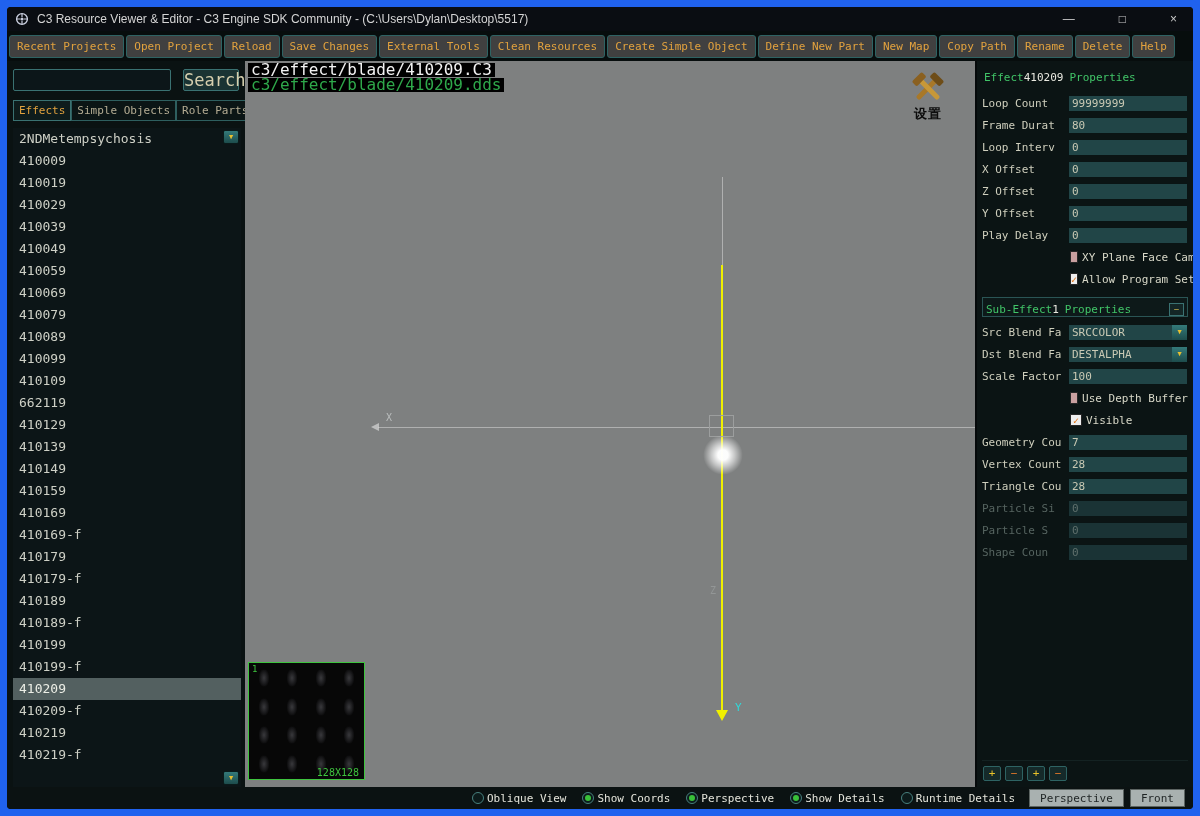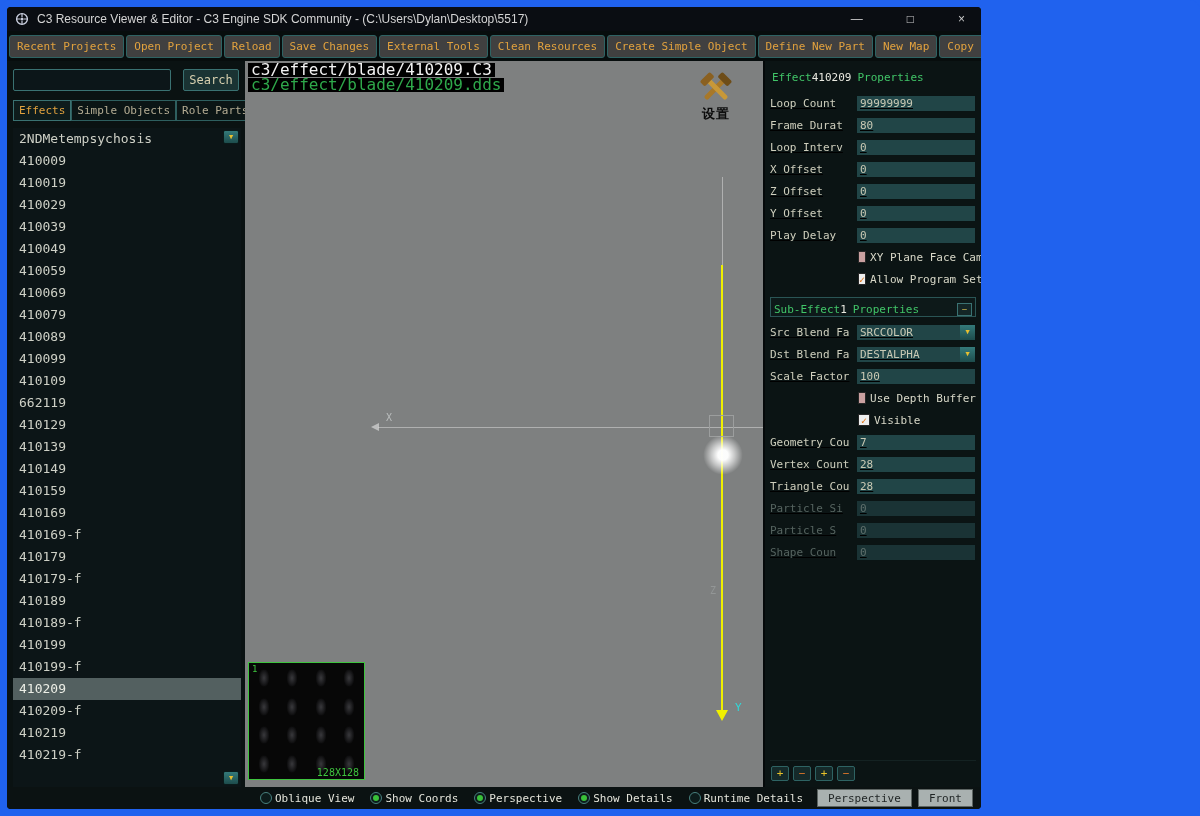--- a/index.html
+++ b/index.html
@@ -1,19 +1,19 @@
 <!DOCTYPE html>
 <html><head>
 <meta charset="utf-8">
 <style>
   * { margin:0; padding:0; box-sizing:border-box; }
   html,body { width:1200px; height:816px; overflow:hidden; }
   body { background:#2062ee; font-family:"DejaVu Sans Mono","Liberation Mono",monospace; }
   .frame { position:absolute; inset:0; background:#2062ee; border-radius:10px; padding:7px; }
-  .window { width:974px; height:802px; background:#060b0c; border-radius:4px; display:flex; flex-direction:column; overflow:hidden; }
+  .window { width:1186px; height:802px; background:#060b0c; border-radius:4px; display:flex; flex-direction:column; overflow:hidden; }
 
   
   .titlebar { height:24px; flex:0 0 24px; display:flex; align-items:center; padding:0 10px 0 8px; gap:8px;
               background:#0a0d12; color:#d4d4d4; font-family:"Liberation Sans",sans-serif; font-size:12px; }
   .title-text { white-space:nowrap; overflow:hidden; }
   .win-controls { margin-left:auto; display:flex; gap:44px; padding-right:6px; color:#c9c9c9; font-size:12px; }
   .win-controls span { cursor:default; }
 
   
   .toolbar { height:30px; flex:0 0 30px; display:flex; align-items:center; gap:2px; padding:0 2px; background:#070d0d; }
@@ -22,21 +22,21 @@
 
   
   .content { flex:1; display:flex; min-height:0; }
 
   
   .left { width:238px; flex:0 0 238px; background:#0a1212; display:flex; flex-direction:column; padding:8px 4px 0 6px; }
   .search-row { display:flex; gap:12px; margin-bottom:9px; align-items:center; }
   .search-input { width:158px; height:22px; background:#0c1619; border:1px solid #3a7272; border-radius:2px;
                   color:#e0e0d0; font-family:inherit; font-size:11px; padding:0 4px; }
   .search-btn { width:56px; height:22px; background:#1a3333; border:1px solid #3a7272; border-radius:2px;
-                color:#d6cfae; font-family:inherit; font-size:12px; cursor:pointer; }
+                color:#d6cfae; font-family:inherit; font-size:17px; cursor:pointer; }
   .tabs { display:flex; margin-bottom:7px; }
   .tab { padding:3px 5px; border:1px solid #2e5f5f; background:#0b1515; color:#b4ac93; font-size:11px;
          white-space:nowrap; cursor:pointer; }
   .tab.active { color:#e2a23e; background:#0e1c1c; border-color:#3a7272; }
   .list-wrap { flex:1; position:relative; min-height:0; }
   .list { position:absolute; inset:0; background:#0c1517; overflow:hidden; }
   .list-item { height:22px; line-height:22px; padding-left:6px; color:#ced0c6; font-size:13px; white-space:nowrap; cursor:pointer; }
   .list-item.selected { background:#536060; color:#eceee6; }
   .scroll-btn { position:absolute; right:2px; width:16px; height:14px; background:linear-gradient(#347a7a,#1d4c4c);
                 border:1px solid #0a1a1a; border-radius:2px; color:#e8c030; font-size:7px; display:flex;
@@ -72,21 +72,21 @@
   .sprite-cell::after { content:""; position:absolute; left:50%; top:50%; width:10px; height:17px; transform:translate(-50%,-50%);
           background:radial-gradient(ellipse at center, rgba(150,150,160,0.35), rgba(90,90,100,0.15) 60%, transparent 78%); }
   .preview-page { position:absolute; left:3px; top:1px; color:#3ec43e; font-size:9px; }
   .preview-size { position:absolute; right:5px; bottom:1px; color:#3ec43e; font-size:10px; }
 
   
   .right { width:218px; flex:0 0 218px; background:#0b1414; border-left:2px solid #05090a;
            display:flex; flex-direction:column; padding:6px 5px 4px; font-size:11px; }
   .props-header { height:20px; flex:0 0 20px; display:flex; align-items:center; gap:0; padding:0 2px; margin-bottom:5px; white-space:nowrap; }
   .hdr-green { color:#41c568; } .hdr-id { color:#e9e9e0; }
-  .prow { display:flex; align-items:center; height:22px; flex:0 0 22px;text-decoration:underline; }
+  .prow { display:flex; align-items:center; height:22px; flex:0 0 22px; }
   .prow-label { width:86px; flex:0 0 86px; color:#cfcfbd; white-space:nowrap; overflow:hidden; }
   .pfield { flex:1; height:17px; background:#214547; border:1px solid #0a1414; color:#c9c9b4;
             line-height:15px; padding:0 3px; position:relative; white-space:nowrap; overflow:hidden; cursor:text; }
   .dd-arrow { position:absolute; right:0; top:0; bottom:0; width:15px; background:linear-gradient(#347a7a,#1d4c4c);
               color:#e8c030; font-size:7px; display:flex; align-items:center; justify-content:center; cursor:pointer; }
   .crow { display:flex; align-items:center; height:22px; flex:0 0 22px; margin-left:88px; gap:4px; cursor:pointer; }
   .cbox { width:12px; height:12px; background:#c9a0a0; border:1px solid #262626; display:flex;
           align-items:center; justify-content:center; font-size:10px; color:transparent; }
   .crow.checked .cbox { background:#eeeeee; color:#e07820; font-weight:bold; }
   .crow-label { color:#d8d8c8; white-space:nowrap; }

